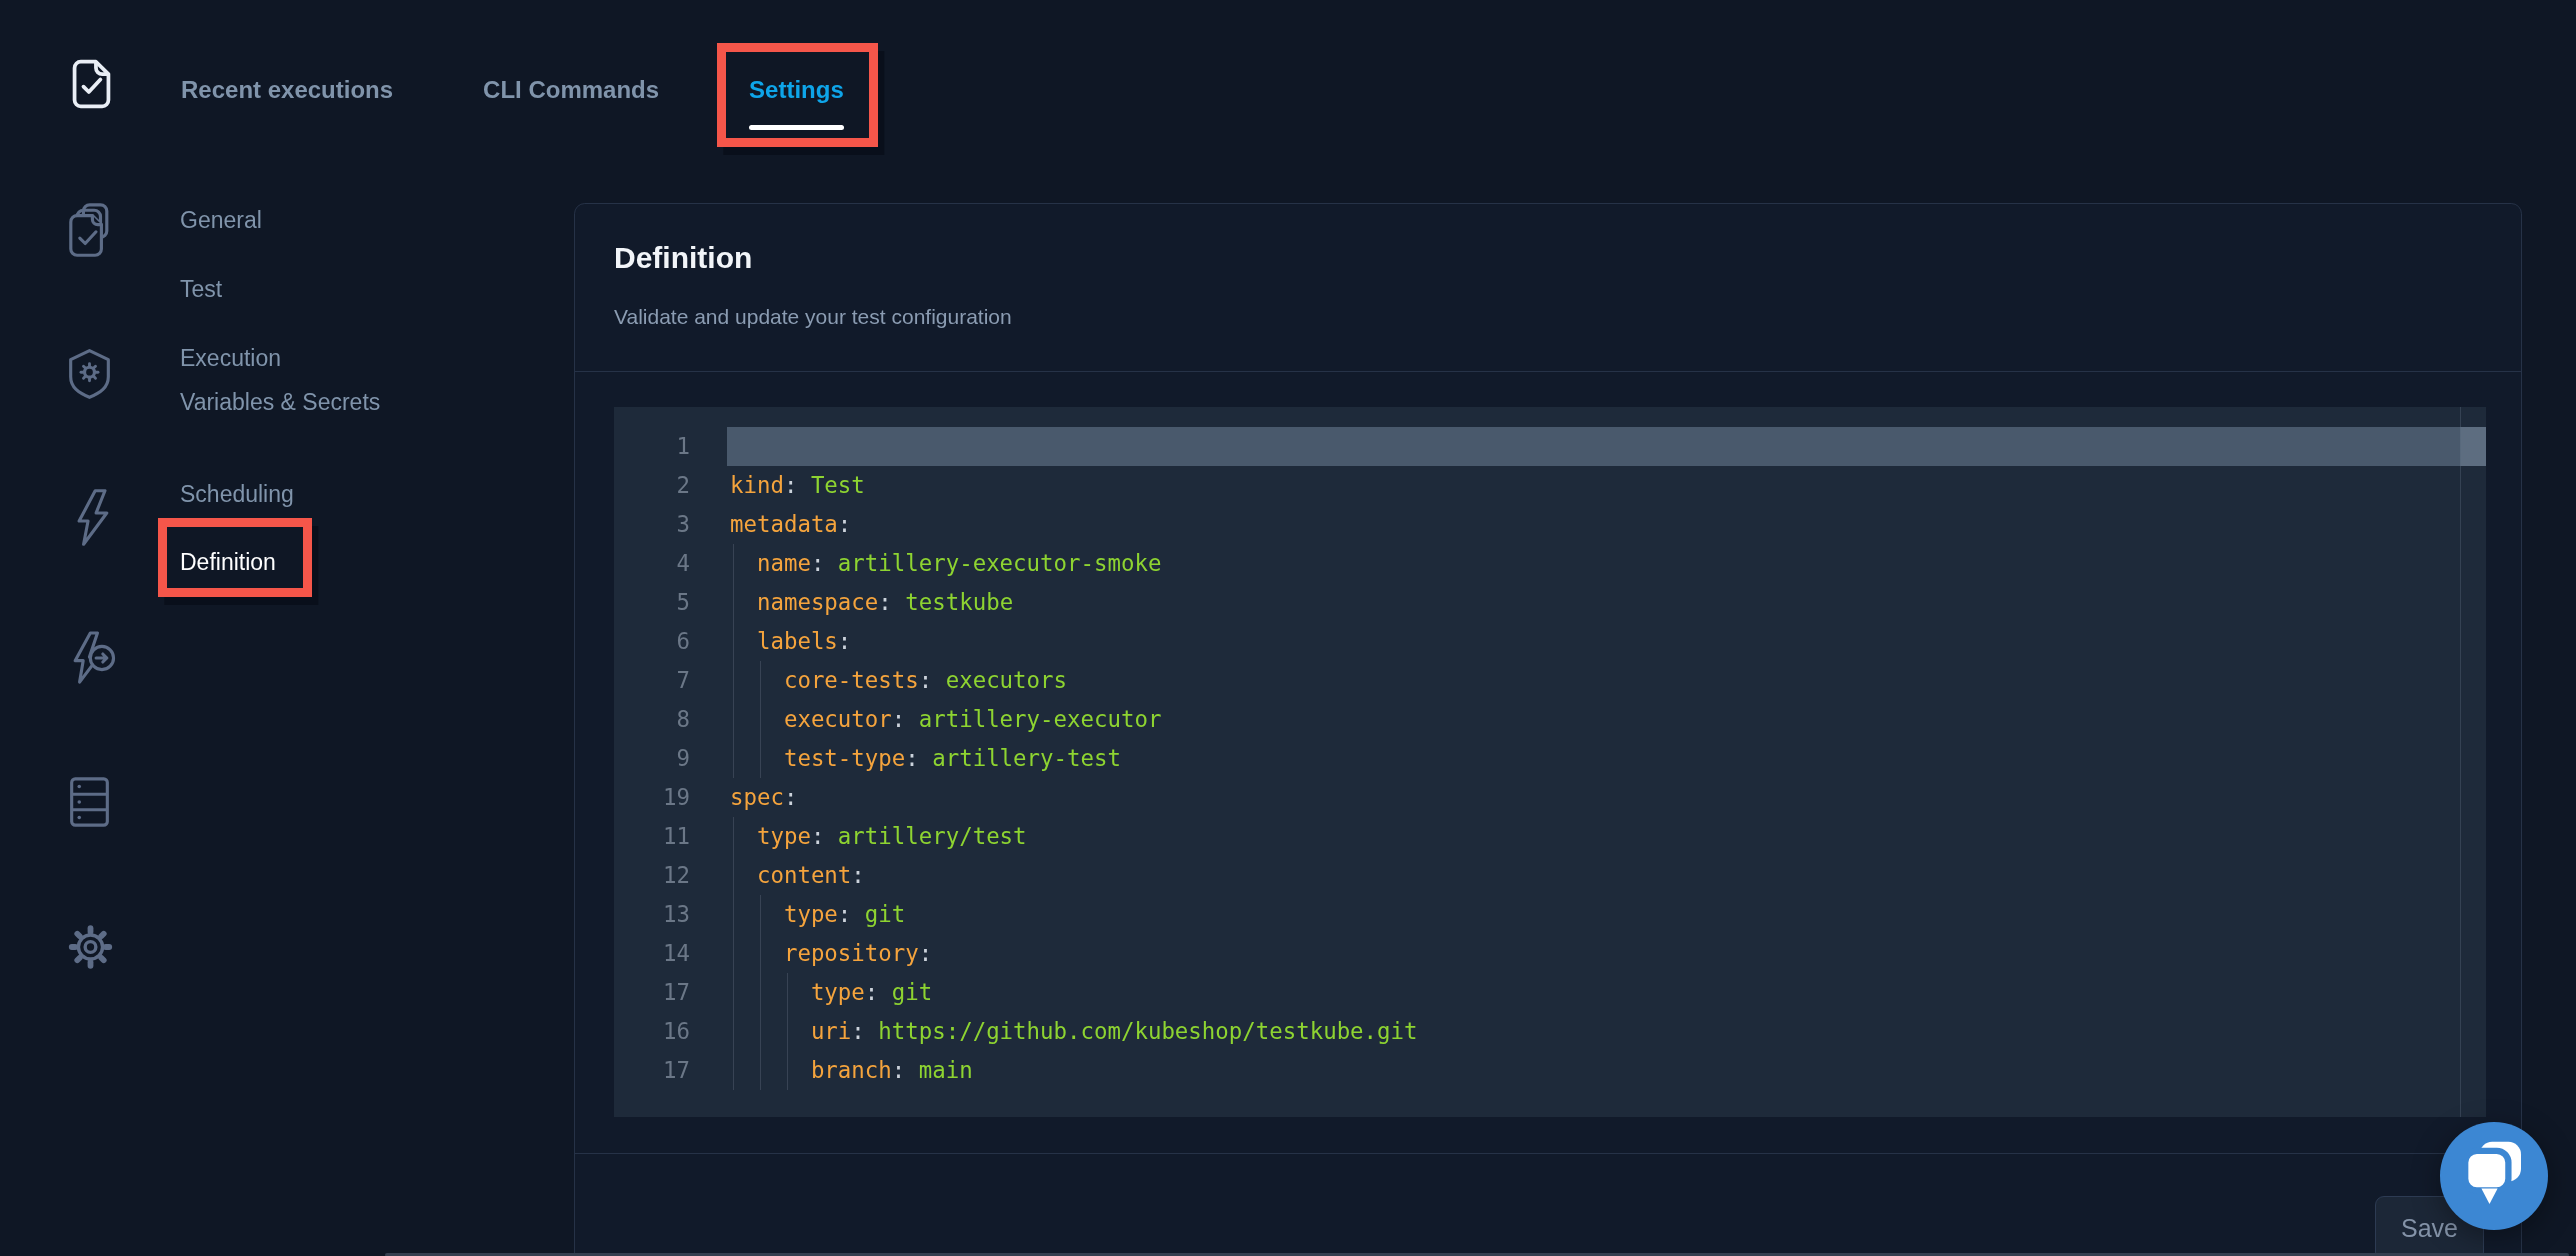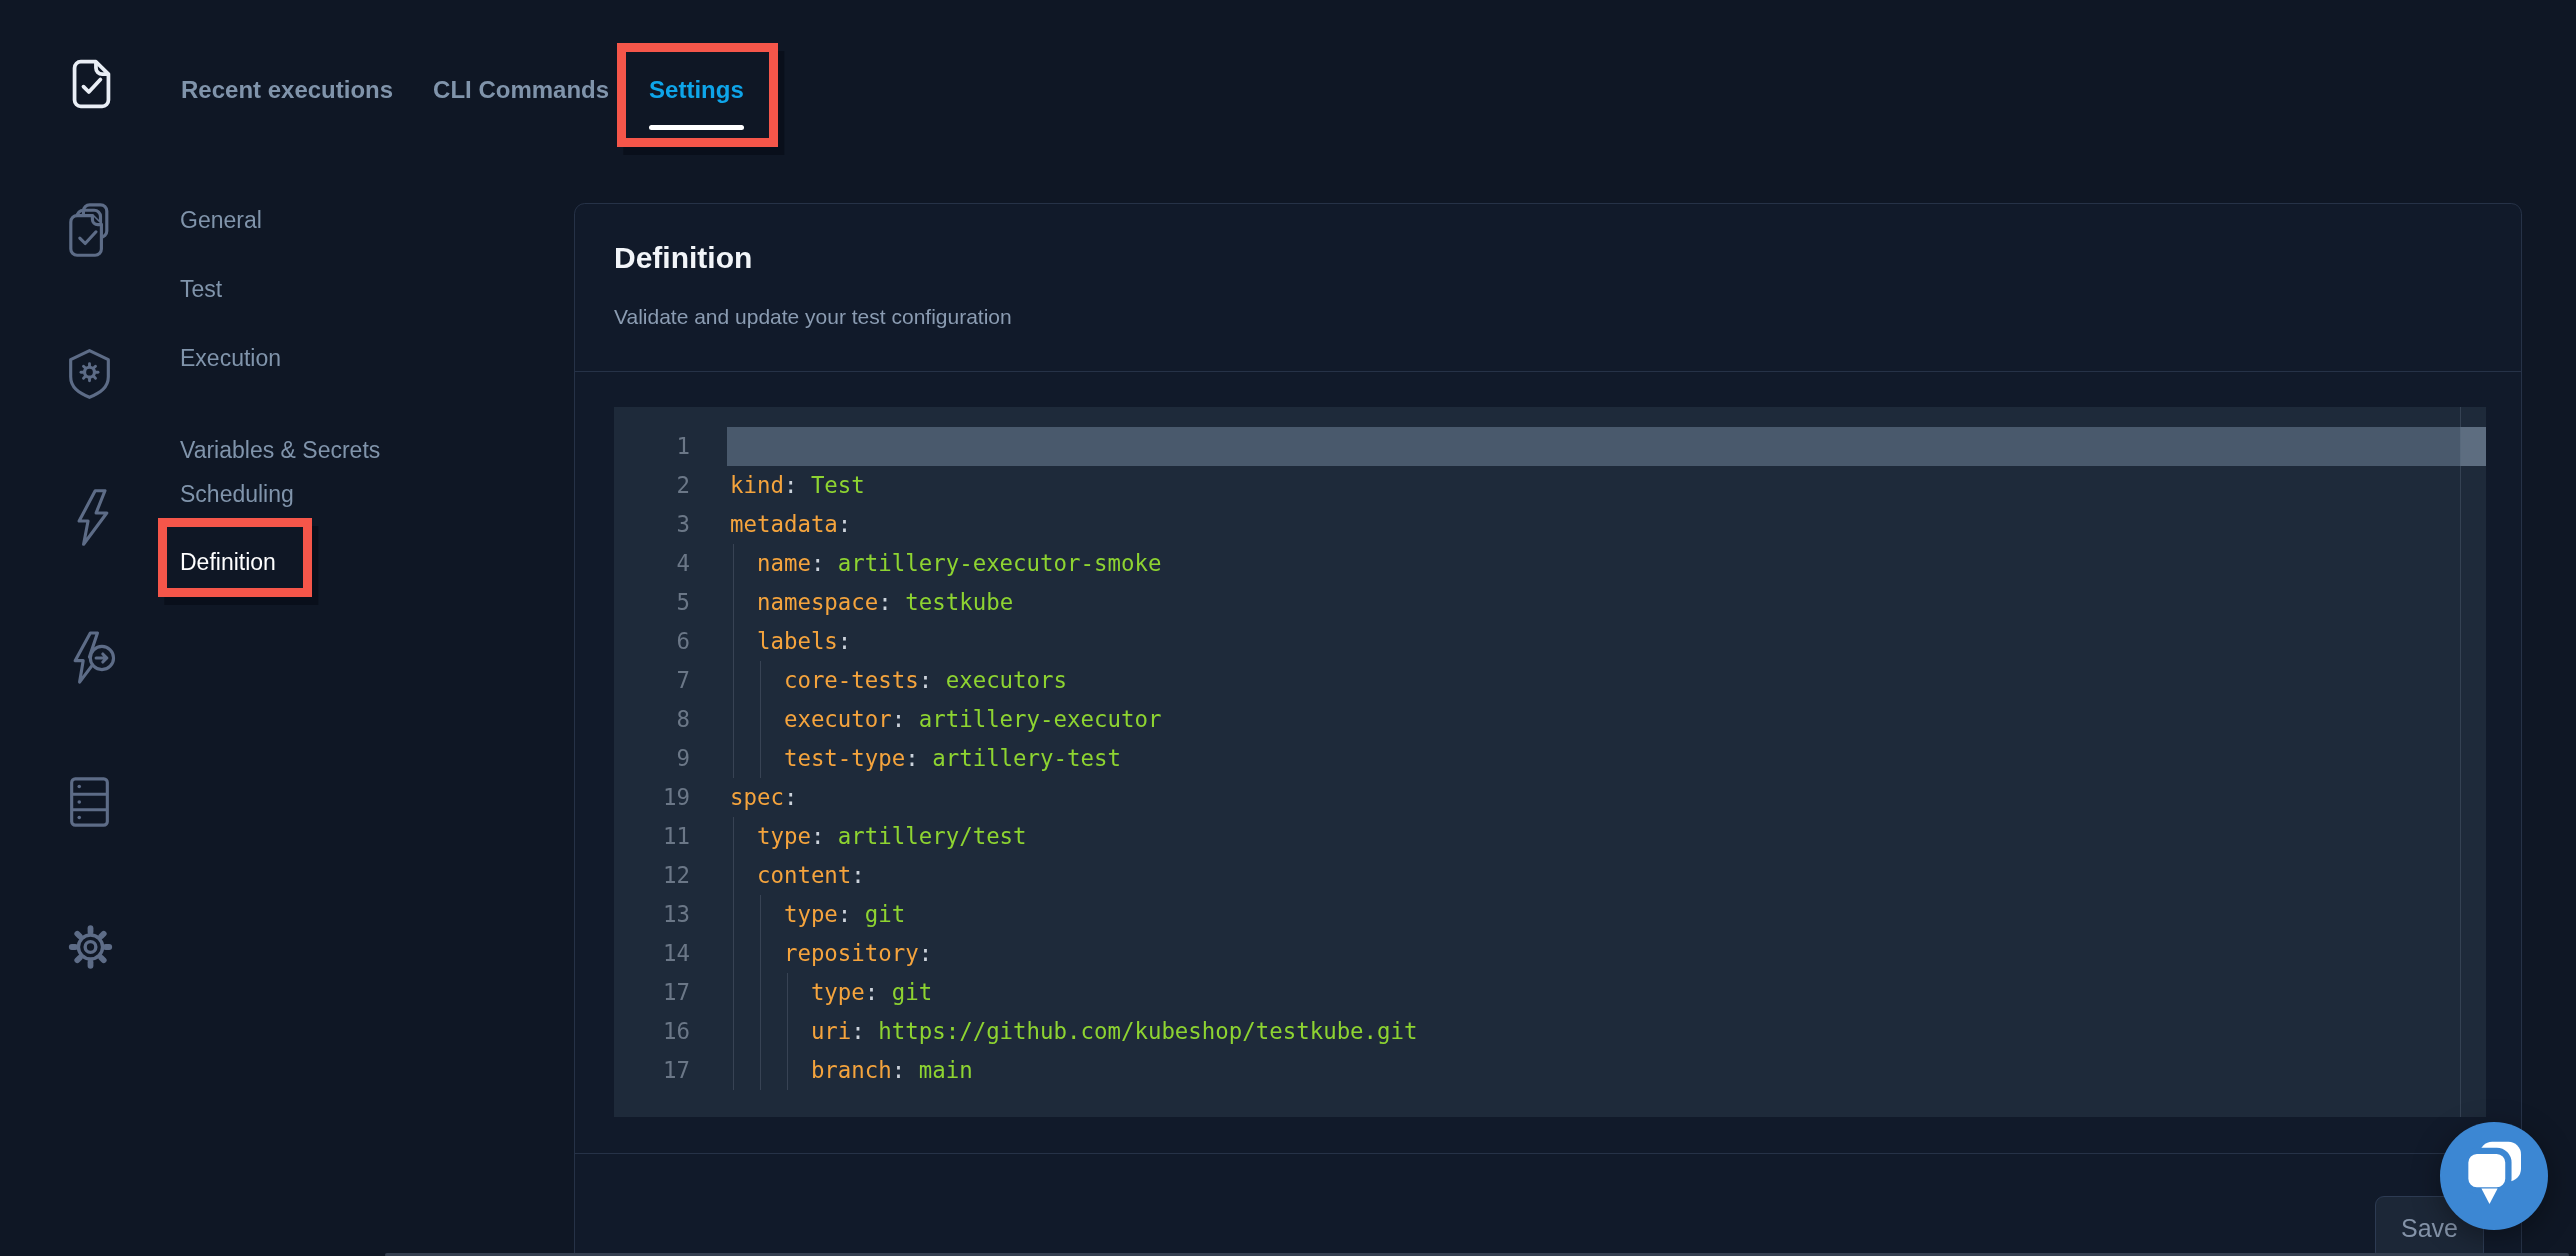--- a/index.html
+++ b/index.html
@@ -1,21 +1,21 @@
 <!DOCTYPE html>
 <html style="font-size:14.3px"><head>
 <meta charset="utf-8">
 <style>
   html,body{margin:0;padding:0;background:#0a101c;}
   .page{position:relative;width:2576px;height:1257px;overflow:hidden;
         background:#0f1725;font-family:"Liberation Sans",sans-serif;}
 
   
   .logo{position:absolute;left:71px;top:59px;width:41px;height:50px;}
-  .topnav{position:absolute;left:181px;top:75px;display:flex;gap:40px;align-items:center;}
+  .topnav{position:absolute;left:181px;top:75px;display:flex;gap:90px;align-items:center;}
   .tab{position:relative;cursor:pointer;}
   .tab-label{font-size:24px;line-height:29px;font-weight:700;color:#8094ab;white-space:nowrap;}
   .tab.active .tab-label{color:#0ea5e9;}
   .tab-underline{display:none;}
   .tab.active .tab-underline{display:block;position:absolute;left:0;right:0;top:50px;height:5.4px;
         background:#ffffff;border-radius:2.7px;}
   .tab .annotation-box{display:none;}
   .tab.active .annotation-box{display:block;position:absolute;left:-32px;top:-32px;width:161px;height:104px;
         border:9px solid var(--red);box-sizing:border-box;
         box-shadow:6.3px 8px 0 rgba(6,10,20,0.55);}
@@ -181,21 +181,21 @@
       <span>General</span>
     </div>
       <div class="menu-item" style="top: 275px;">
       
       <span>Test</span>
     </div>
       <div class="menu-item" style="top: 344px;">
       
       <span>Execution</span>
     </div>
-      <div class="menu-item" style="top: 436px; text-align: right;">
+      <div class="menu-item" style="top: 388px; text-align: right;">
       
       <span>Variables &amp; Secrets</span>
     </div>
       <div class="menu-item" style="top: 480px;">
       
       <span>Scheduling</span>
     </div>
       <div class="menu-item active" style="top: 548px;">
       <span class="annotation-box"></span>
       <span>Definition</span>

